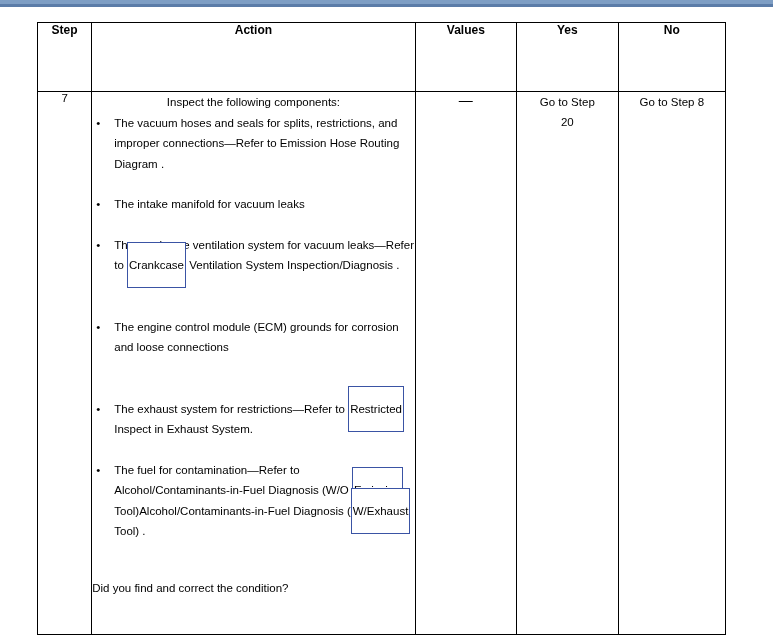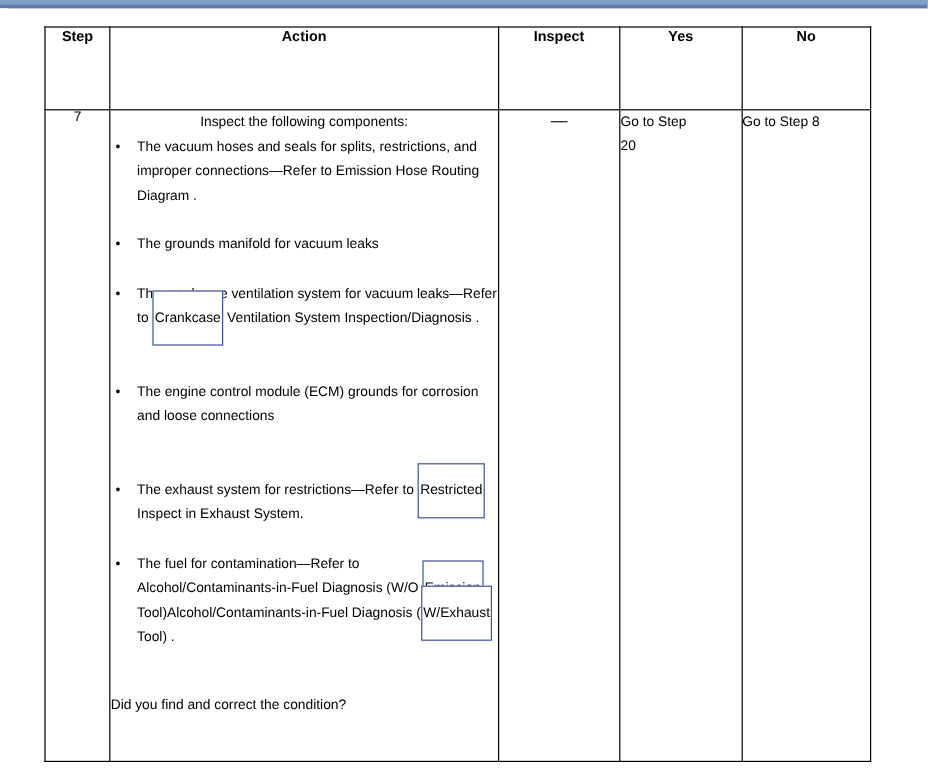--- a/index.html
+++ b/index.html
@@ -90,20 +90,21 @@
     text-align: center;
     vertical-align: middle;
     font-size: 14px;
   }
   td.cell-action {
     padding: 9px 10px 6px 12px;
     line-height: 20.5px;
   }
   td.cell-yes, td.cell-no {
     vertical-align: bottom;
+    text-align: center;
     padding-bottom: 7px;
     line-height: 20px;
   }
   .body-row-height { height: 543px; }
 
   .lead {
     margin: 0 0 0 0;
     text-align: center;
   }
   .bullet {
@@ -149,41 +150,41 @@
         <col class="col-values">
         <col class="col-yes">
         <col class="col-no">
       </colgroup>
       <thead>
         <tr>
           <th>
             <span class="hdr-step-text">Step</span>
           </th>
           <th>Action</th>
-          <th>Inspect</th>
+          <th>Values</th>
           <th>Yes</th>
           <th>No</th>
         </tr>
       </thead>
       <tbody>
         <tr class="body-row-height">
           <td class="cell-step">7</td>
           <td class="cell-action">
             <div class="lead">Inspect the following components:</div>
 
             <div class="bullet">
               <span class="dot">•</span>
               <span>The vacuum hoses and seals for splits, restrictions, and improper connections—Refer to Emission Hose Routing Diagram .</span>
             </div>
 
             <div class="gap-sm"></div>
 
             <div class="bullet">
               <span class="dot">•</span>
-              <span>The grounds manifold for vacuum leaks</span>
+              <span>The intake manifold for vacuum leaks</span>
             </div>
 
             <div class="gap-md"></div>
 
             <div class="bullet">
               <span class="dot">•</span>
               <span>The crankcase ventilation system for vacuum leaks—Refer to </span><span class="link">Crankcase</span><span> Ventilation System Inspection/Diagnosis .</span>
             </div>
 
             <div class="gap-lg"></div>

